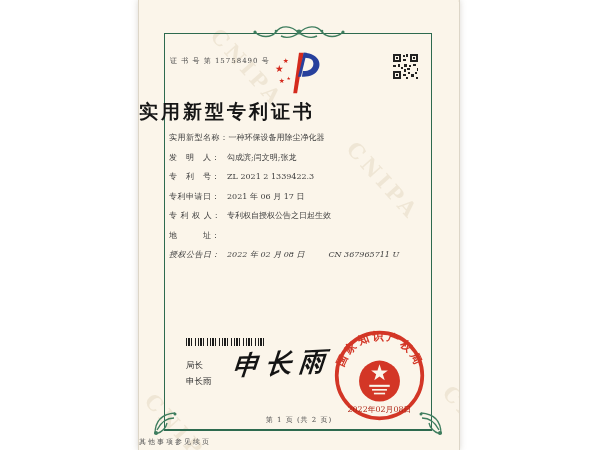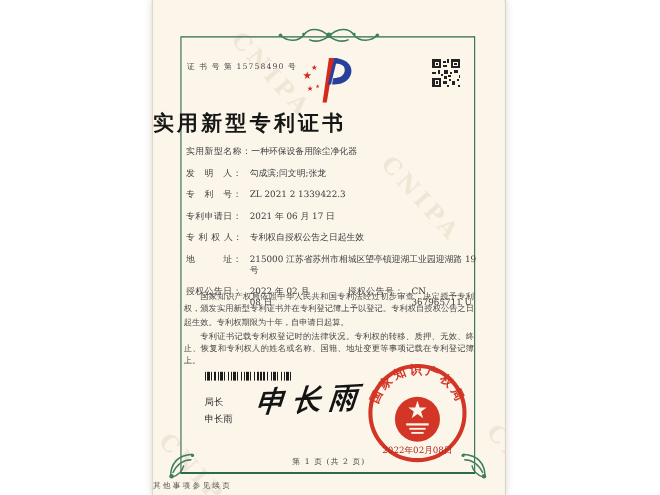--- a/index.html
+++ b/index.html
@@ -36,21 +36,21 @@
   .qr { position: absolute; right: 40px; top: 53px; width: 27px; height: 27px; }
 
   .title { position: absolute; left: 0; right: 0; top: 99px; 
            font-size: 19px; font-weight: bold; color: #161616; letter-spacing: 3px; }
 
   .fields { position: absolute; left: 30px; right: 26px; top: 133px;
             font-size: 8px; color: #3e3e3e; }
   .frow { display: flex; margin-bottom: 9.5px; line-height: 10px; }
   .flabel { flex: 0 0 58px; white-space: nowrap; letter-spacing: .5px; }
   .fvalue { flex: 1; }
-  .frow.grant { gap: 24px; }
+  .frow.grant { gap: 24px; font-style: italic; }
   .pair { display: flex; }
 
   .paras { position: absolute; left: 28px; right: 28px; top: 264px; font-size: 7.5px;
            line-height: 1.5; color: #4a4a4a; text-align: justify; }
   .paras p { text-indent: 2em; margin-bottom: 2px; }
 
   .barcode { position: absolute; left: 47px; top: 338px; width: 80px; height: 8px;
              background: repeating-linear-gradient(90deg,
                #1c1c1c 0 1px, transparent 1px 2px,
                #1c1c1c 2px 4.5px, transparent 4.5px 5.5px,
@@ -196,38 +196,32 @@
         <div class="frow">
           <span class="flabel">专利申请日：</span>
           <span class="fvalue">2021 年 06 月 17 日</span>
         </div>
         <div class="frow">
           <span class="flabel">专 利 权 人：</span>
           <span class="fvalue">专利权自授权公告之日起生效</span>
         </div>
         <div class="frow">
           <span class="flabel">地　　　址：</span>
-          <span class="fvalue">215000 江苏省苏州市相城区望亭镇迎湖工业园迎湖路 19号</span>
         </div>
         <div class="frow grant">
           <span class="pair">
             <span class="flabel">授权公告日：</span>
             <span>2022 年 02 月 08 日</span>
           </span>
           <span class="pair">
-            <span class="flabel">授权公告号：</span>
             <span>CN 367965711 U</span>
           </span>
         </div>
       </div>
 
-      <div class="paras">
-        <p>国家知识产权局依照中华人民共和国专利法经过初步审查，决定授予专利权，颁发实用新型专利证书并在专利登记簿上予以登记。专利权自授权公告之日起生效。专利权期限为十年，自申请日起算。</p>
-        <p>专利证书记载专利权登记时的法律状况。专利权的转移、质押、无效、终止、恢复和专利权人的姓名或名称、国籍、地址变更等事项记载在专利登记簿上。</p>
-      </div>
 
       <div class="barcode"></div>
       <div class="sig-title">局长</div>
       <div class="sig-name">申长雨</div>
       <div class="autograph">申长雨</div>
 
       <div class="seal">
         <svg width="93" height="93" viewBox="0 0 100 100">
           <circle cx="50" cy="50" r="46" fill="none" stroke="#d02818" stroke-width="4"></circle>
           <path id="sealArc" d="M 12 64 A 40 40 0 1 1 88 64" fill="none"></path>

